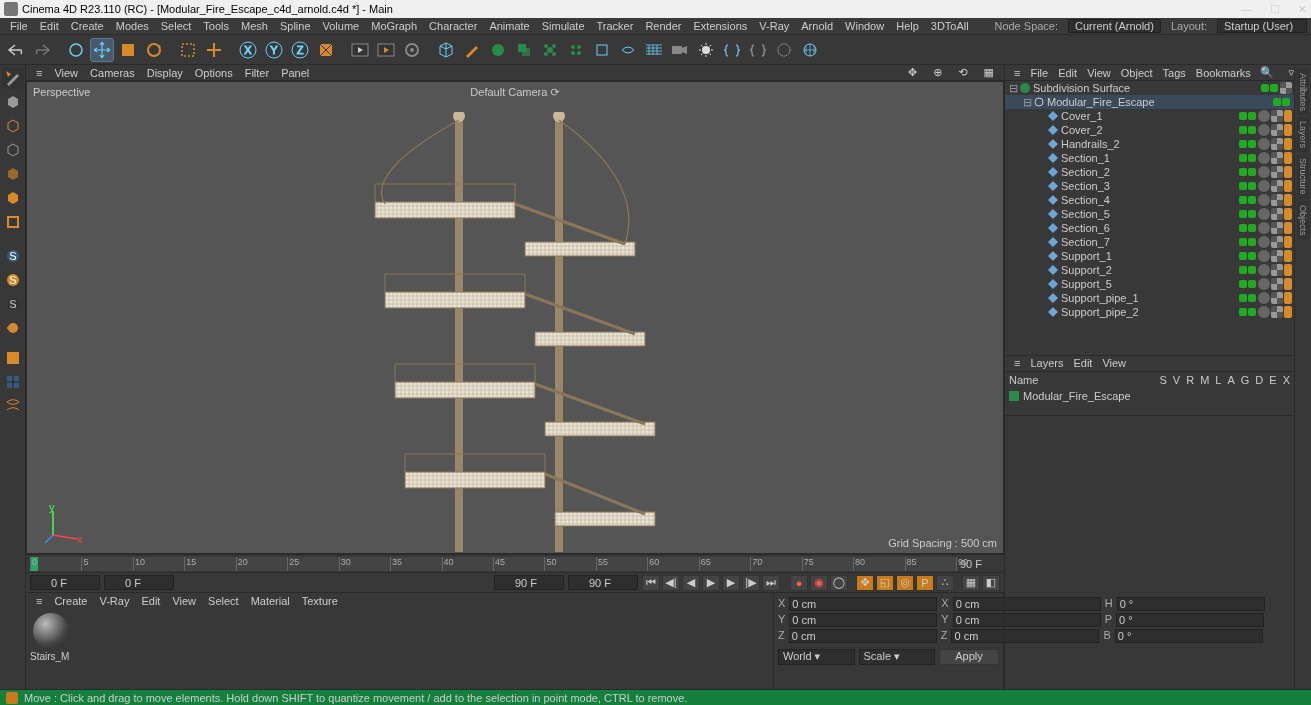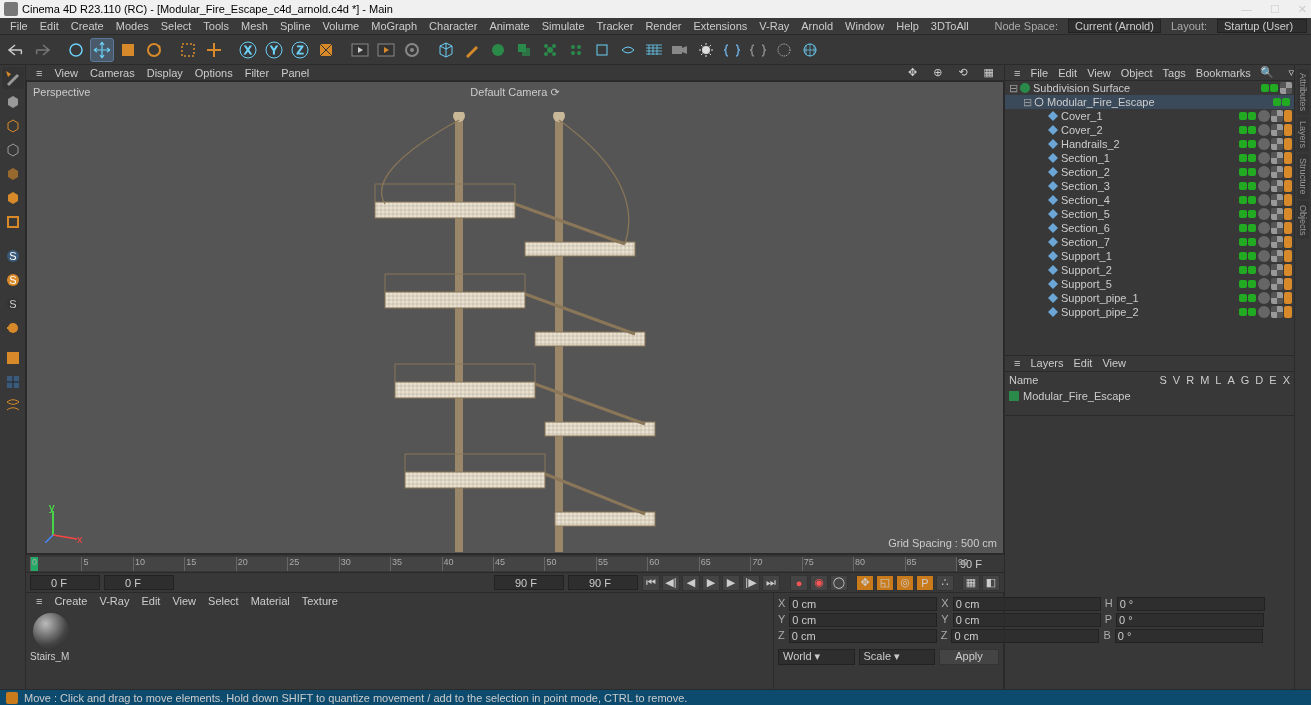--- a/index.html
+++ b/index.html
@@ -76,21 +76,21 @@
 .tag.checker{background:repeating-conic-gradient(#999 0 25%,#555 0 50%);border-radius:2px}
 .tag.orange{background:#d88a2a;border-radius:2px;width:8px}
 .layers-panel{height:60px;border-top:1px solid #2a2a2a;display:flex;flex-direction:column}
 .layers-head{display:flex;padding:2px 4px}
 .layers-head .nm{flex:1}
 .layers-head .cols{display:flex;gap:6px;font-size:9px}
 .layers-body{padding:2px 4px}
 .layer-row{display:flex;align-items:center;gap:4px}
 .layer-sw{width:10px;height:10px;background:#2a8a4a}
 .attr-panel{flex:1;border-top:1px solid #2a2a2a}
-.status{height:16px;background:#0c4a6e;display:flex;align-items:center;padding:0 6px;border-top:1px solid #2a2a2a}
+.status{height:16px;background:#15803d;display:flex;align-items:center;padding:0 6px;border-top:1px solid #2a2a2a}
 .status .icon{width:12px;height:12px;background:#c97a1a;border-radius:2px;margin-right:6px}
 .far-right-tabs{width:17px;background:#383838;border-left:1px solid #2a2a2a;display:flex;flex-direction:column;align-items:center;padding-top:4px;gap:2px}
 .vtab{writing-mode:vertical-rl;font-size:9px;padding:4px 1px;color:#999;background:#333;}
 svg{display:block}
 </style>
 </head>
 <body>
 
 <div class="title-bar">
   <span class="icon"></span>

